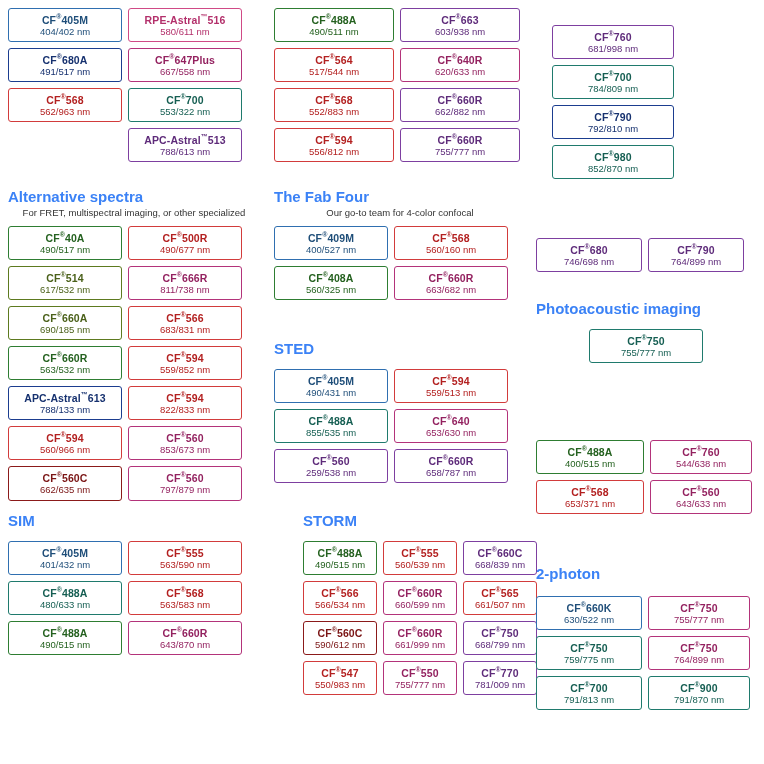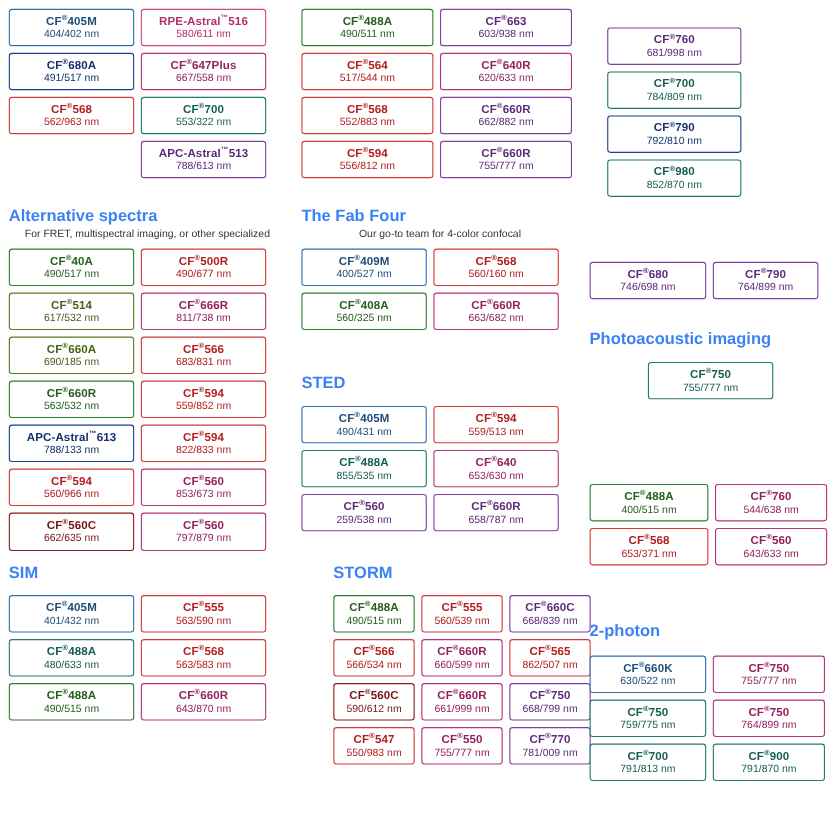--- a/index.html
+++ b/index.html
@@ -364,21 +364,21 @@
       <div class="chip c-red" style="width:74px;">
         <div class="nm">CF<sup>®</sup>566</div>
         <div class="wl">566/534 nm</div>
       </div>
       <div class="chip c-magenta" style="width:74px;">
         <div class="nm">CF<sup>®</sup>660R</div>
         <div class="wl">660/599 nm</div>
       </div>
       <div class="chip c-red" style="width:74px;">
         <div class="nm">CF<sup>®</sup>565</div>
-        <div class="wl">862/507 nm</div>
+        <div class="wl">661/507 nm</div>
       </div>
       <div class="chip c-darkred" style="width:74px;">
         <div class="nm">CF<sup>®</sup>560C</div>
         <div class="wl">590/612 nm</div>
       </div>
       <div class="chip c-magenta" style="width:74px;">
         <div class="nm">CF<sup>®</sup>660R</div>
         <div class="wl">661/999 nm</div>
       </div>
       <div class="chip c-purple" style="width:74px;">

